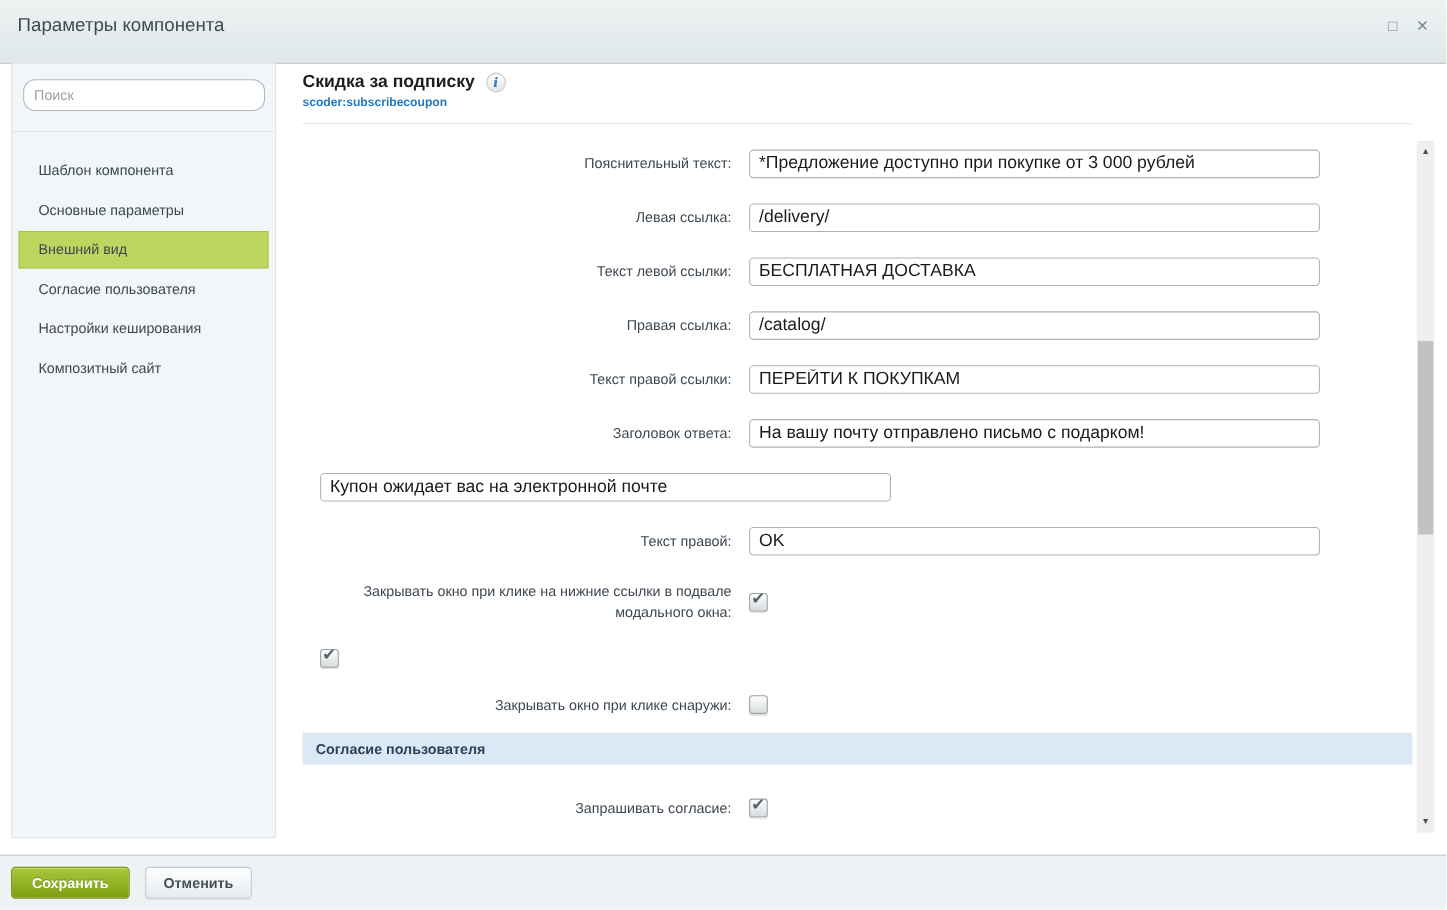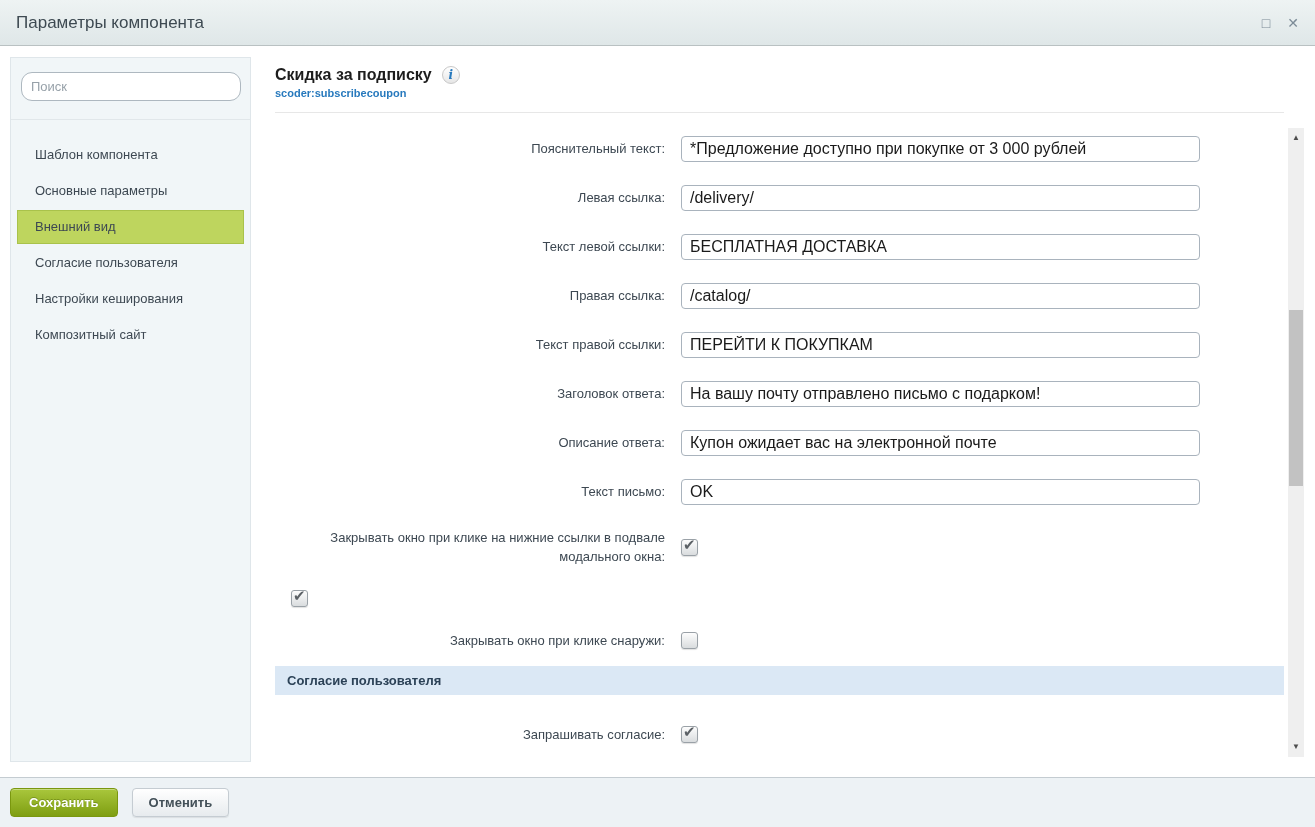--- a/index.html
+++ b/index.html
@@ -4,21 +4,21 @@
 <style>
   * { margin:0; padding:0; box-sizing:border-box; }
   html,body { width:1315px; height:827px; }
   body {
     position:relative; overflow:hidden; background:#fff;
     font-family:"Liberation Sans", sans-serif; font-size:13px; color:#3d4852;
   }
 
   
   .titlebar {
-    position:absolute; left:0; top:0; width:1315px; height:46px;
+    position:absolute; left:0; top:0; width:1315px; height:58px;
     background:linear-gradient(#eef3f3,#dfe7e8);
     border-bottom:1px solid #b9c1c2;
   }
   .titlebar-title { position:absolute; left:16px; top:13px; font-size:17px; color:#3e4a52; }
   .win-controls { position:absolute; right:16px; top:13px; display:flex; gap:17px; }
   .win-btn { color:#7c8b97; font-size:14px; line-height:20px; cursor:pointer; user-select:none; }
 
   
   .sidebar {
     position:absolute; left:10px; top:57px; width:241px; height:705px;
@@ -179,27 +179,26 @@
       <input type="text" class="text-input" value="ПЕРЕЙТИ К ПОКУПКАМ" style="">
     </div>
   </div>
         <div class="trow">
     <div class="row-label">Заголовок ответа:</div>
     <div class="row-field">
       <input type="text" class="text-input" value="На вашу почту отправлено письмо с подарком!" style="">
     </div>
   </div>
         <div class="trow">
-    <div class="row-label">Описание ответа:</div>
     <div class="row-field">
       <input type="text" class="text-input" value="Купон ожидает вас на электронной почте" style="">
     </div>
   </div>
         <div class="trow">
-    <div class="row-label">Текст письмо:</div>
+    <div class="row-label">Текст правой:</div>
     <div class="row-field">
       <input type="text" class="text-input" value="OK" style="">
     </div>
   </div>
         <div class="cbrow">
     <div class="row-label">Закрывать окно при клике на нижние ссылки в подвале модального окна:</div>
     <div class="row-field">
       <span class="checkbox">
         <span class="checkmark">✔</span>
       </span>

